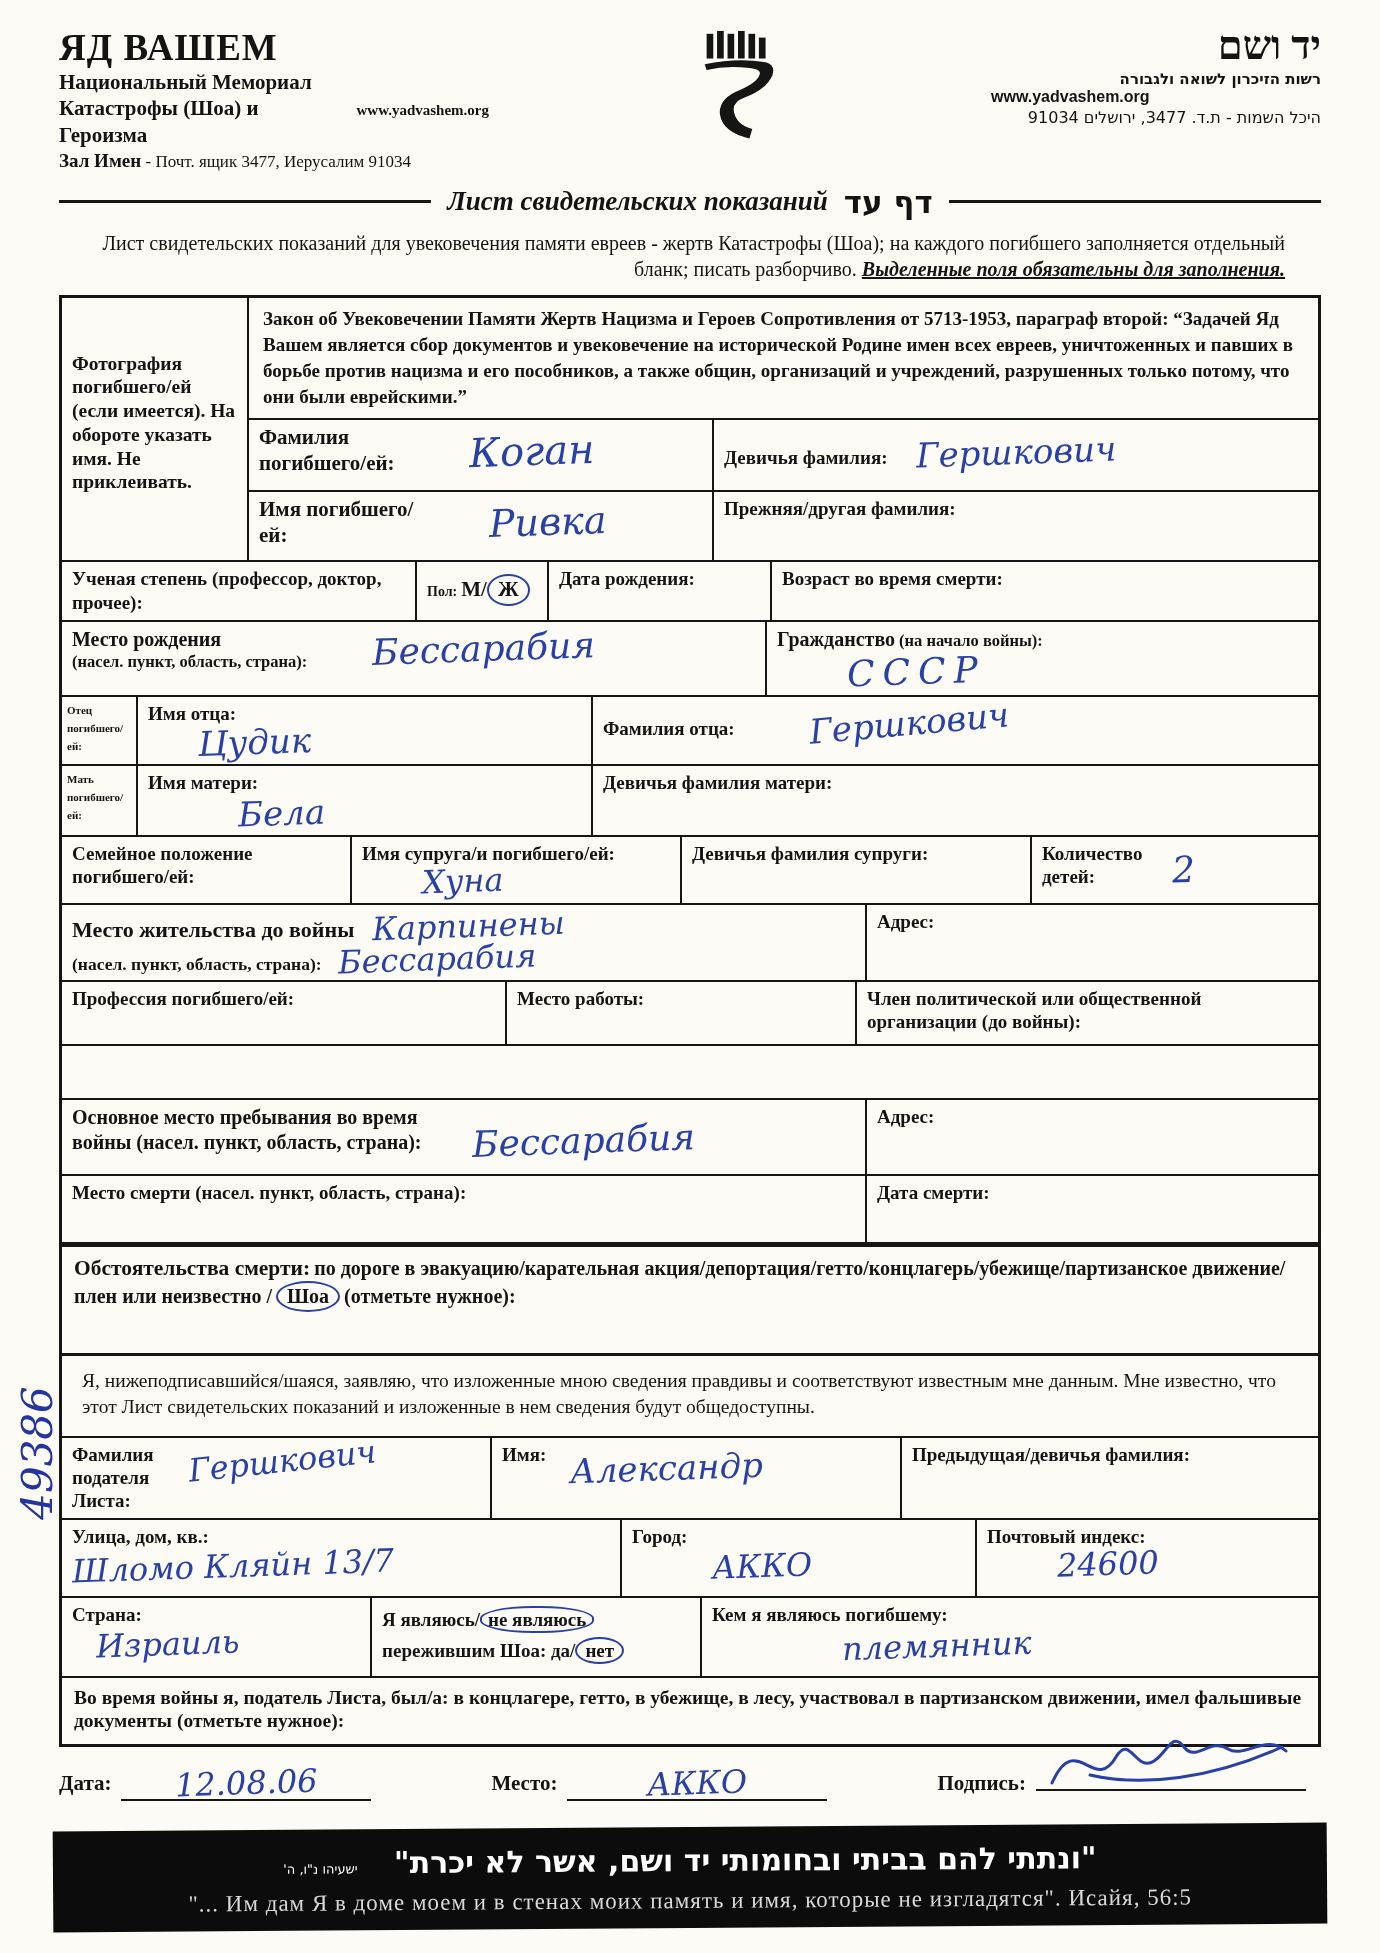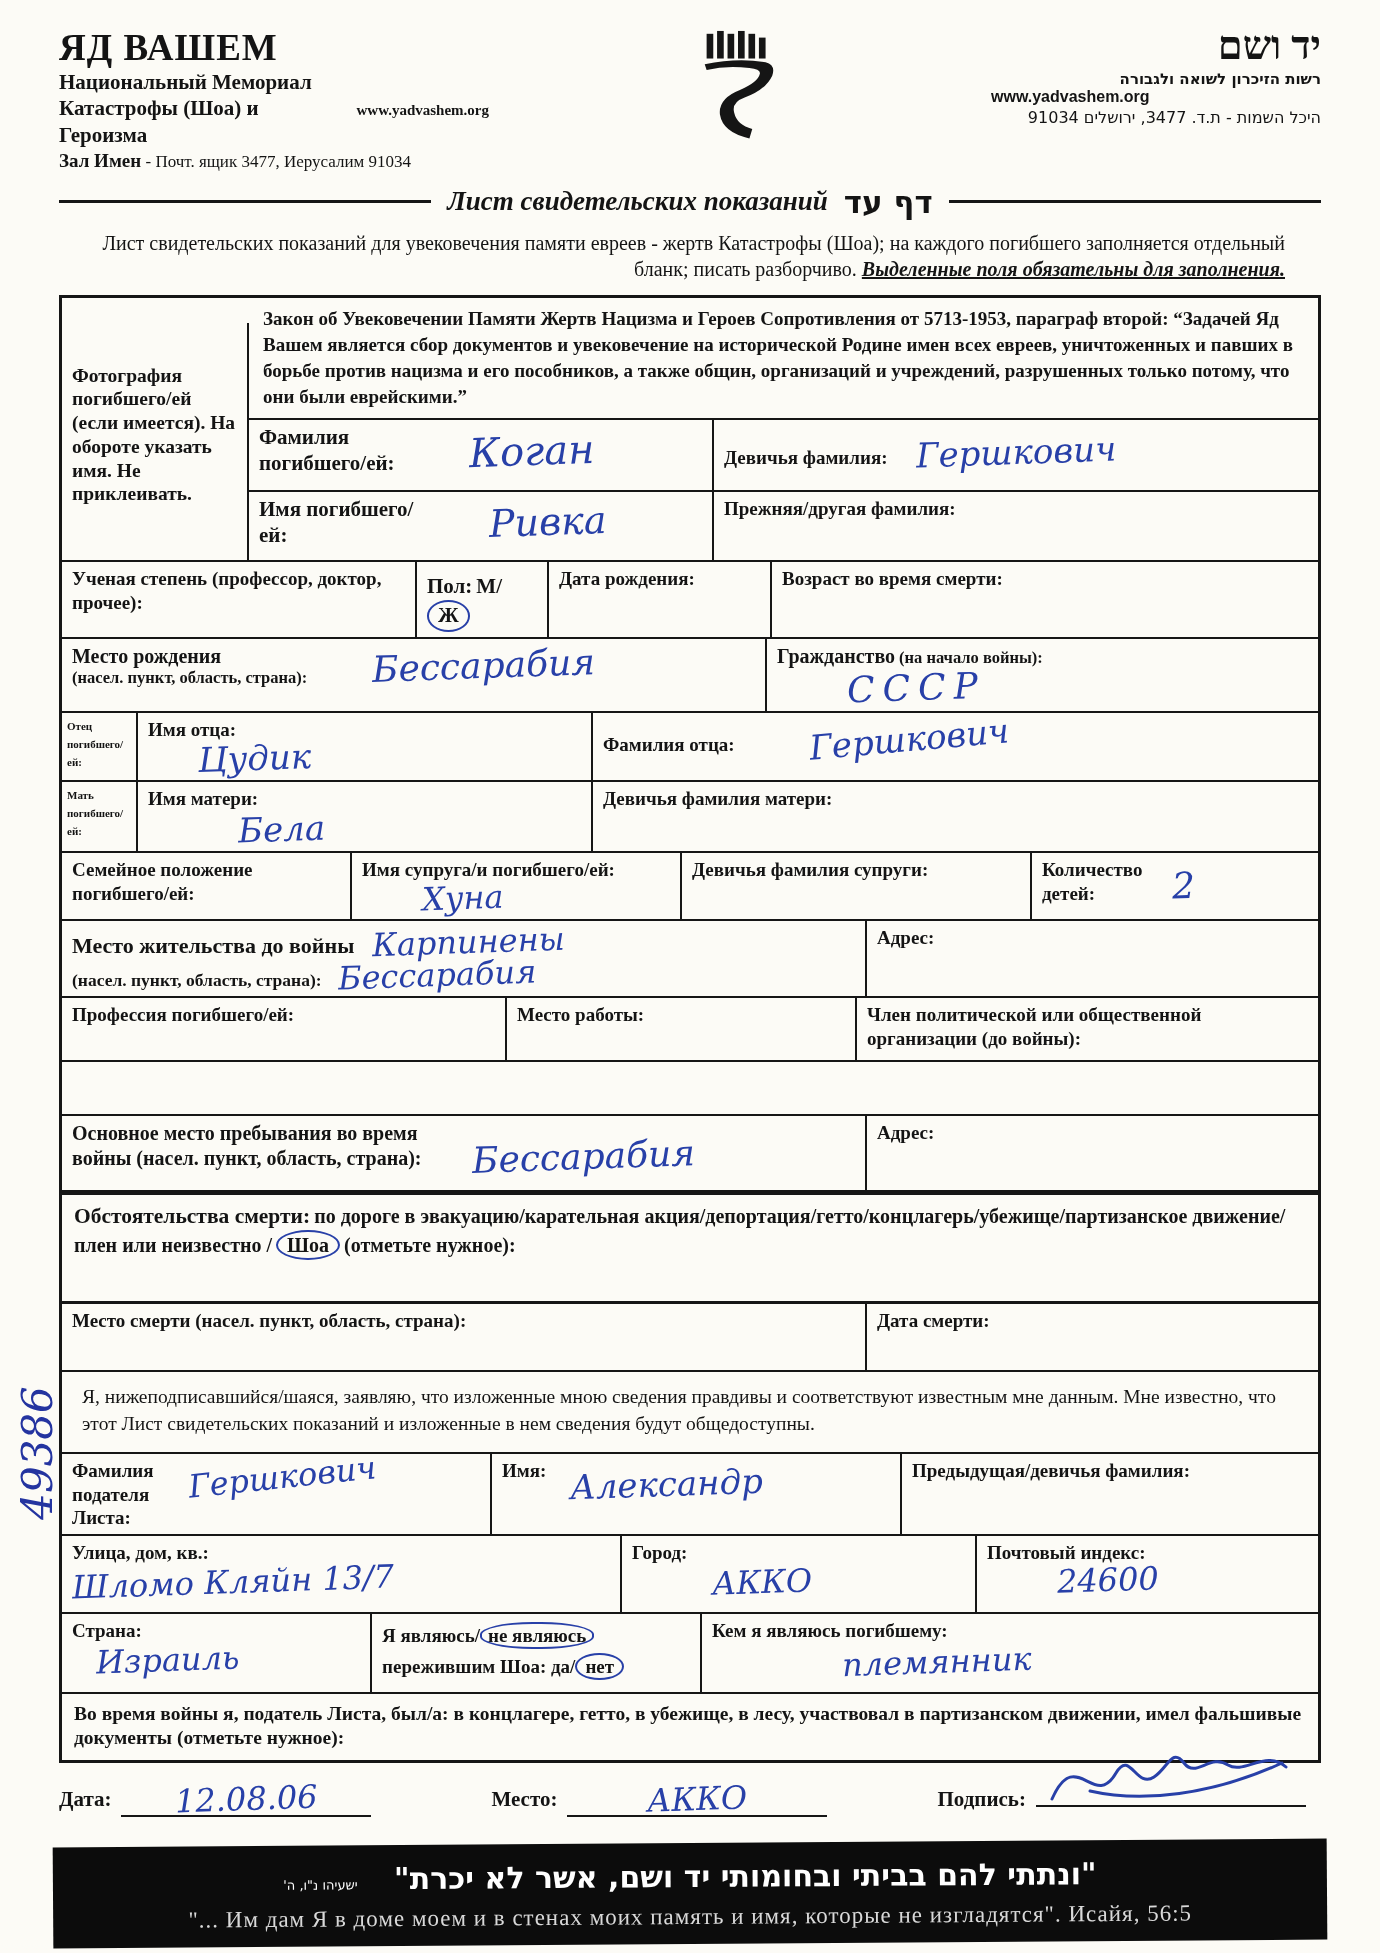--- a/index.html
+++ b/index.html
@@ -138,21 +138,21 @@
   </div>
 
   <p class="intro">
     <span>Лист свидетельских показаний для увековечения памяти евреев - жертв Катастрофы (Шоа); на каждого погибшего заполняется отдельный бланк; писать разборчиво.</span>
     <span class="em-u">Выделенные поля обязательны для заполнения.</span>
   </p>
 
   <div class="ftable">
 
     <div class="frow" style="min-height:262px">
-      <div class="fc" style="flex:0 0 187px; padding-top:41px;margin-top:25px;">
+      <div class="fc" style="flex:0 0 187px; padding-top:54px;">
         <div class="lbl" style="font-size:19.5px">Фотография погибшего/ей (если имеется). На обороте указать имя. Не приклеивать.</div>
       </div>
       <div class="subcol">
         <div class="subrow" style="min-height:122px">
           <div class="fc" style="flex:1; border-right:none;">
             <div class="lbl" style="font-size:19px; line-height:1.38; padding:3px 4px;">Закон об Увековечении Памяти Жертв Нацизма и Героев Сопротивления от 5713-1953, параграф второй: “Задачей Яд Вашем является сбор документов и увековечение на исторической Родине имен всех евреев, уничтоженных и павших в борьбе против нацизма и его пособников, а также общин, организаций и учреждений, разрушенных только потому, что они были еврейскими.”</div>
           </div>
         </div>
         <div class="subrow" style="min-height:72px">
           <div class="fc flexrow" style="flex:0 0 465px">
@@ -174,21 +174,21 @@
           </div>
         </div>
       </div>
     </div>
 
     <div class="frow" style="min-height:60px">
       <div class="fc" style="flex:0 0 355px">
         <span class="lbl">Ученая степень (профессор, доктор, прочее):</span>
       </div>
       <div class="fc" style="flex:0 0 132px; padding-top:12px;">
-        <span class="lbl" style="font-size:21px">Пол:</span>
+        <span class="lbl" style="font-size:14px">Пол:</span>
         <span class="lbl" style="font-size:21px">М/</span><span class="lbl circ" style="font-size:21px">Ж</span>
       </div>
       <div class="fc" style="flex:0 0 223px">
         <span class="lbl">Дата рождения:</span>
       </div>
       <div class="fc" style="flex:1">
         <span class="lbl">Возраст во время смерти:</span>
       </div>
     </div>
 
@@ -286,38 +286,38 @@
     <div class="frow" style="min-height:76px">
       <div class="fc flexrow" style="flex:0 0 805px">
         <div style="width:380px">
           <div class="lbl" style="font-size:20px">Основное место пребывания во время</div>
           <div class="lbl" style="font-size:20px">войны (насел. пункт, область, страна):</div>
         </div>
         <span class="hand h36" style="margin:18px 0 0 20px">Бессарабия</span>
       </div>
       <div class="fc" style="flex:1">
         <span class="lbl">Адрес:</span>
+      </div>
+    </div>
+
+    <div class="frow" style="min-height:68px">
+      <div class="fc" style="flex:0 0 805px">
+        <span class="lbl">Место смерти (насел. пункт, область, страна):</span>
+      </div>
+      <div class="fc" style="flex:1">
+        <span class="lbl">Дата смерти:</span>
       </div>
     </div>
 
     <div class="frow thick" style="min-height:112px">
       <div class="fc" style="flex:1; padding:8px 12px;">
         <span class="lbl" style="font-size:21.5px">Обстоятельства смерти:</span>
         <span class="lbl" style="font-size:20px">по дороге в эвакуацию/карательная акция/депортация/гетто/концлагерь/убежище/партизанское движение/плен или неизвестно /</span>
         <span class="lbl circ" style="font-size:20px">Шоа</span>
         <span class="lbl" style="font-size:20px">(отметьте нужное):</span>
-      </div>
-    </div>
-
-    <div class="frow" style="min-height:68px">
-      <div class="fc" style="flex:0 0 805px">
-        <span class="lbl">Место смерти (насел. пункт, область, страна):</span>
-      </div>
-      <div class="fc" style="flex:1">
-        <span class="lbl">Дата смерти:</span>
       </div>
     </div>
 
     <div class="frow" style="min-height:82px">
       <div class="fc" style="flex:1; padding:12px 20px;">
         <div class="plain" style="font-size:19.5px">Я, нижеподписавшийся/шаяся, заявляю, что изложенные мною сведения правдивы и соответствуют известным мне данным. Мне известно, что этот Лист свидетельских показаний и изложенные в нем сведения будут общедоступны.</div>
       </div>
     </div>
 
     <div class="frow" style="min-height:72px">

